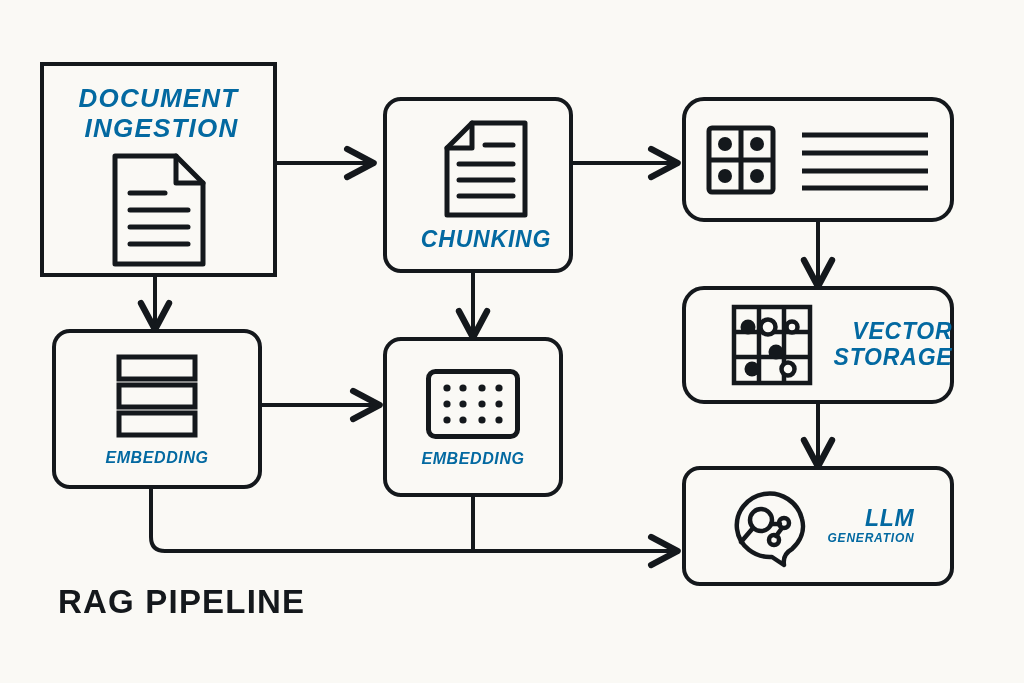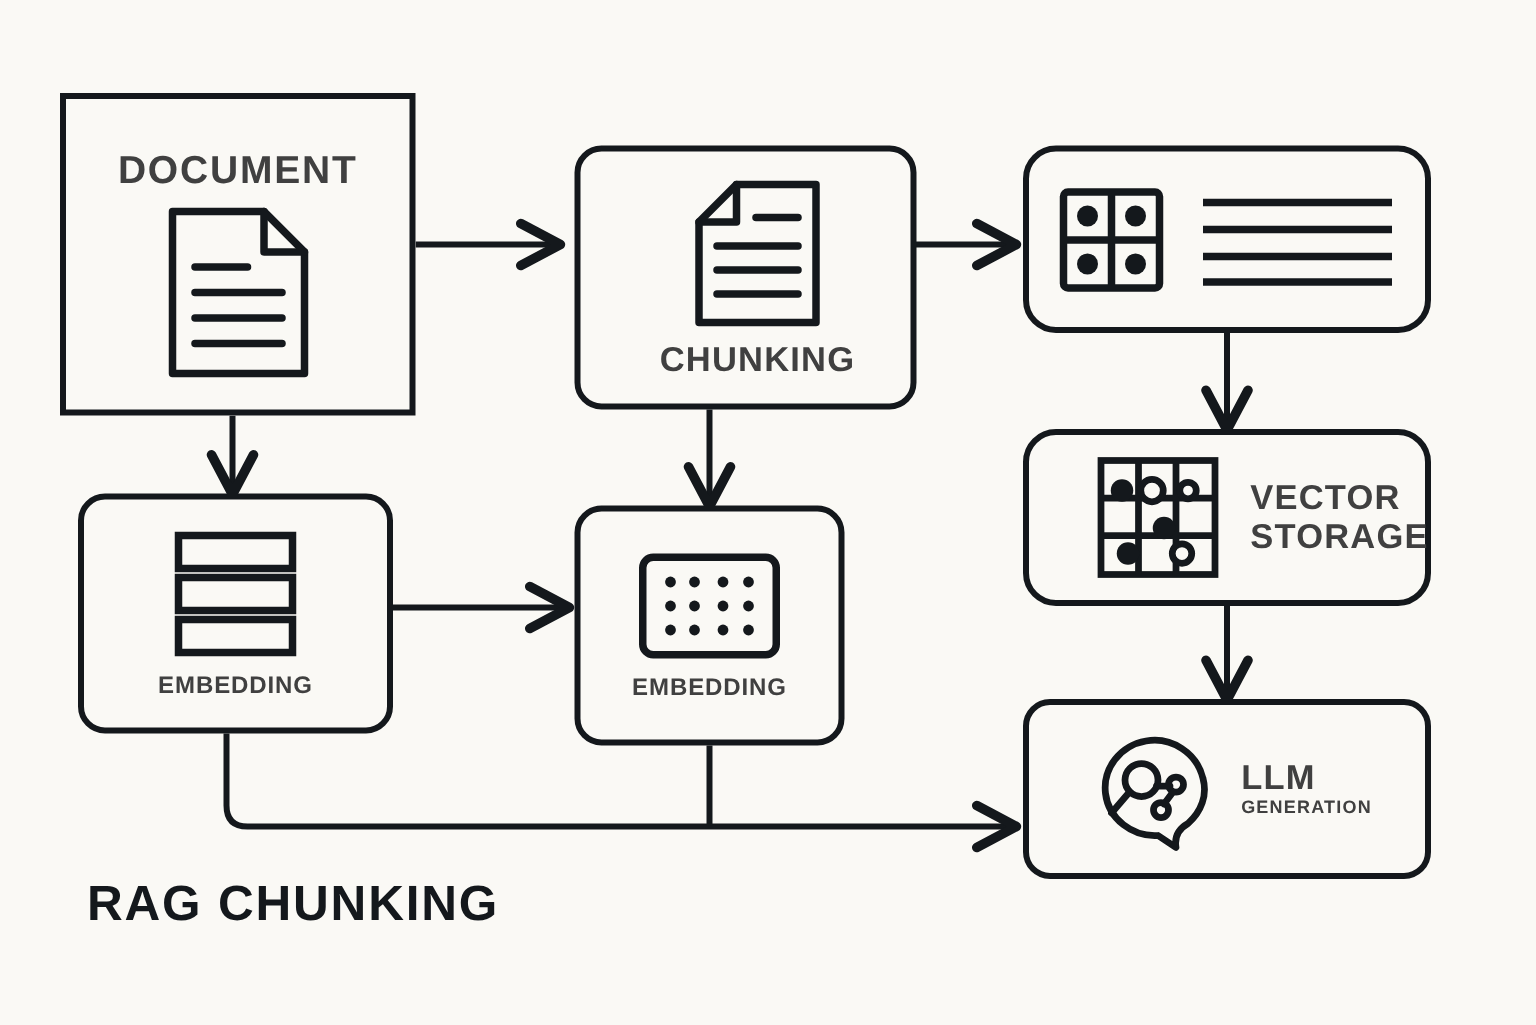--- a/index.html
+++ b/index.html
@@ -34,26 +34,27 @@
     display: flex;
     flex-direction: column;
     align-items: center;
     justify-content: center;
   }
   .node.square { border-radius: 0; }
   .node.round  { border-radius: 18px; }
   .node.round-lg { border-radius: 22px; }
 
   .label {
-    color: #404040;
+    color: #0369a1;
     font-weight: bold;
     letter-spacing: 0.5px;
-    text-align: left;
+    text-align: right;
     line-height: 1.12;
     text-transform: uppercase;
+    font-style: italic;
   }
   .label-lg { font-size: 26px; letter-spacing: 1.2px; }
   .label-md { font-size: 23px; letter-spacing: 0.8px; }
   .label-sm { font-size: 16px; letter-spacing: 0.6px; }
 
   .icon-wrap { display: flex; align-items: center; justify-content: center; }
 
   .row { flex-direction: row; }
 
   #diagram-title {
@@ -96,36 +97,37 @@
 
       <path d="M 151 489 L 151 537 Q 151 551 165 551 L 676 551" marker-end="url(#arrowhead)"></path>
 
       <line x1="473" y1="497" x2="473" y2="551"></line>
     </g>
   </svg>
 
   <div class="node square" style="left:40px; top:62px; width:237px; height:215px;">
     <div class="label label-lg" style="margin-top:14px;">
       <div>DOCUMENT</div>
+      <div>INGESTION</div>
     </div>
     <div class="icon-wrap" style="margin-top:8px;">
       <svg width="98" height="118" viewBox="0 0 98 118" xmlns="http://www.w3.org/2000/svg">
         <g stroke="#14181c" stroke-width="5" fill="none" stroke-linejoin="round" stroke-linecap="round">
           <path d="M 5 5 L 66 5 L 93 32 L 93 113 L 5 113 Z"></path>
           <path d="M 66 5 L 66 32 L 93 32"></path>
           <line x1="20" y1="42" x2="55" y2="42"></line>
           <line x1="20" y1="59" x2="78" y2="59"></line>
           <line x1="20" y1="76" x2="78" y2="76"></line>
           <line x1="20" y1="93" x2="78" y2="93"></line>
         </g>
       </svg>
     </div>
   </div>
 
-  <div class="node round" style="left:383px; top:97px; width:228px; height:176px;padding-left:16px;">
+  <div class="node round" style="left:383px; top:97px; width:190px; height:176px;padding-left:16px;">
     <div class="icon-wrap" style="margin-top:2px;">
       <svg width="86" height="100" viewBox="0 0 86 100" xmlns="http://www.w3.org/2000/svg">
         <g stroke="#14181c" stroke-width="5" fill="none" stroke-linejoin="round" stroke-linecap="round">
           <path d="M 29 4 L 82 4 L 82 96 L 4 96 L 4 29 Z"></path>
           <path d="M 29 4 L 29 29 L 4 29"></path>
           <line x1="42" y1="26" x2="70" y2="26"></line>
           <line x1="16" y1="45" x2="70" y2="45"></line>
           <line x1="16" y1="61" x2="70" y2="61"></line>
           <line x1="16" y1="77" x2="70" y2="77"></line>
         </g>
@@ -236,15 +238,15 @@
           <line x1="61" y1="48" x2="55" y2="56"></line>
         </g>
       </svg>
     </div>
     <div class="label label-md">
       <div>LLM</div>
       <div style="font-size:12px;">GENERATION</div>
     </div>
   </div>
 
-  <div id="diagram-title">RAG CHUNKING</div>
+  <div id="diagram-title">RAG PIPELINE</div>
 
 </div>
 
 </body></html>

